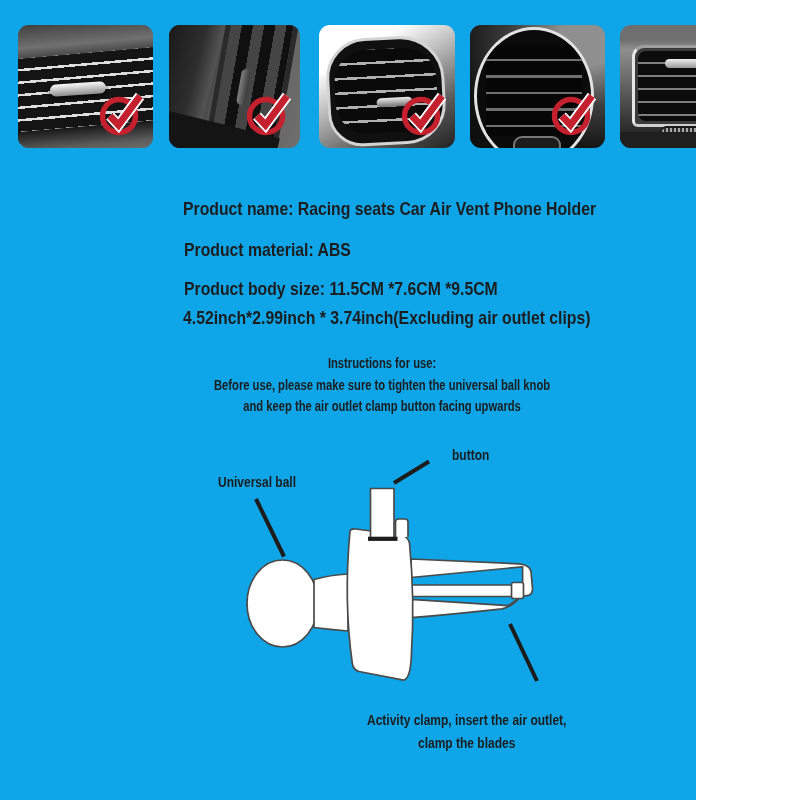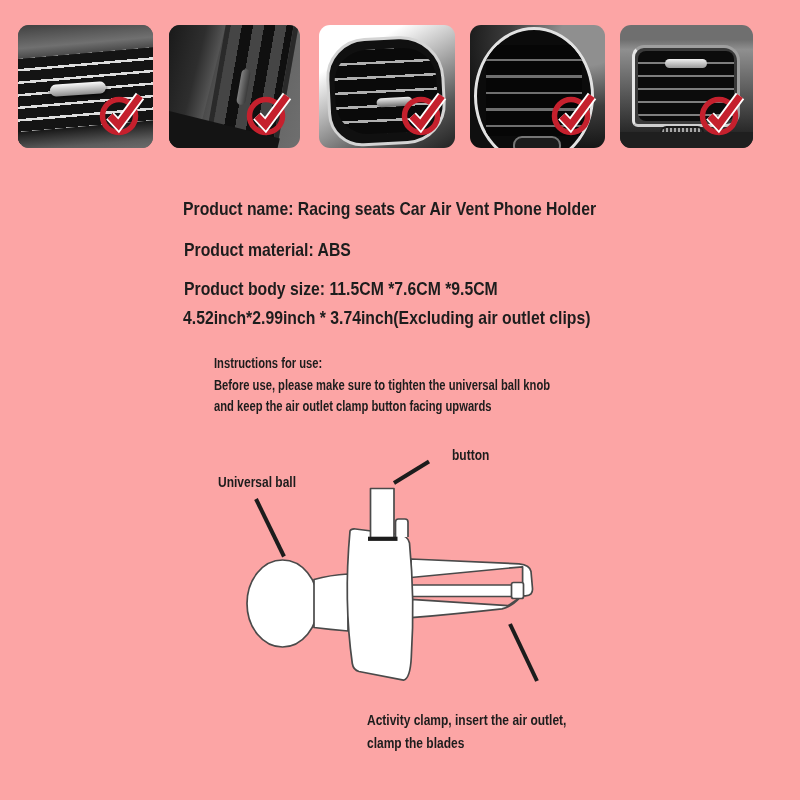--- a/index.html
+++ b/index.html
@@ -1,17 +1,17 @@
 <!DOCTYPE html>
 <html><head>
 <meta charset="utf-8">
 <style>
   html,body{margin:0;padding:0;background:#ffffff;}
-  .page{position:relative;width:800px;height:800px;background:#fca5a5;overflow:hidden;
-        font-family:"Liberation Sans","DejaVu Sans",sans-serif;color:#1d1d1d;}
+  .page{position:relative;width:696px;height:800px;background:#0ea5e9;overflow:hidden;
+        font-family:"Liberation Sans","DejaVu Sans",sans-serif;color:#1d1d1d;text-align:center;}
 
   
   .tile{position:absolute;top:25px;height:123px;border-radius:11px;overflow:hidden;background:#3a3a3a;}
   .tile *{position:absolute;}
   .t1{left:18px;width:135px;background:#565656;}
   .t1 .band-top{left:-10px;top:-16px;width:160px;height:48px;background:linear-gradient(180deg,#2c2c2c,#707070 70%,#3a3a3a);transform:rotate(-5deg);}
   .t1 .slats{left:-12px;top:28px;width:164px;height:86px;background:repeating-linear-gradient(180deg,#141414 0 10px,#dedede 10px 12.5px);transform:rotate(-5deg);}
   .t1 .knob{left:32px;top:58px;width:56px;height:12px;border-radius:7px;background:linear-gradient(180deg,#fafafa,#8c8c8c);box-shadow:0 2px 4px rgba(0,0,0,.7);transform:rotate(-4deg);}
   .t1 .band-bot{left:-12px;bottom:-20px;width:164px;height:42px;background:linear-gradient(180deg,#171717,#5c5c5c 45%,#868686);transform:rotate(-5deg);}
 

